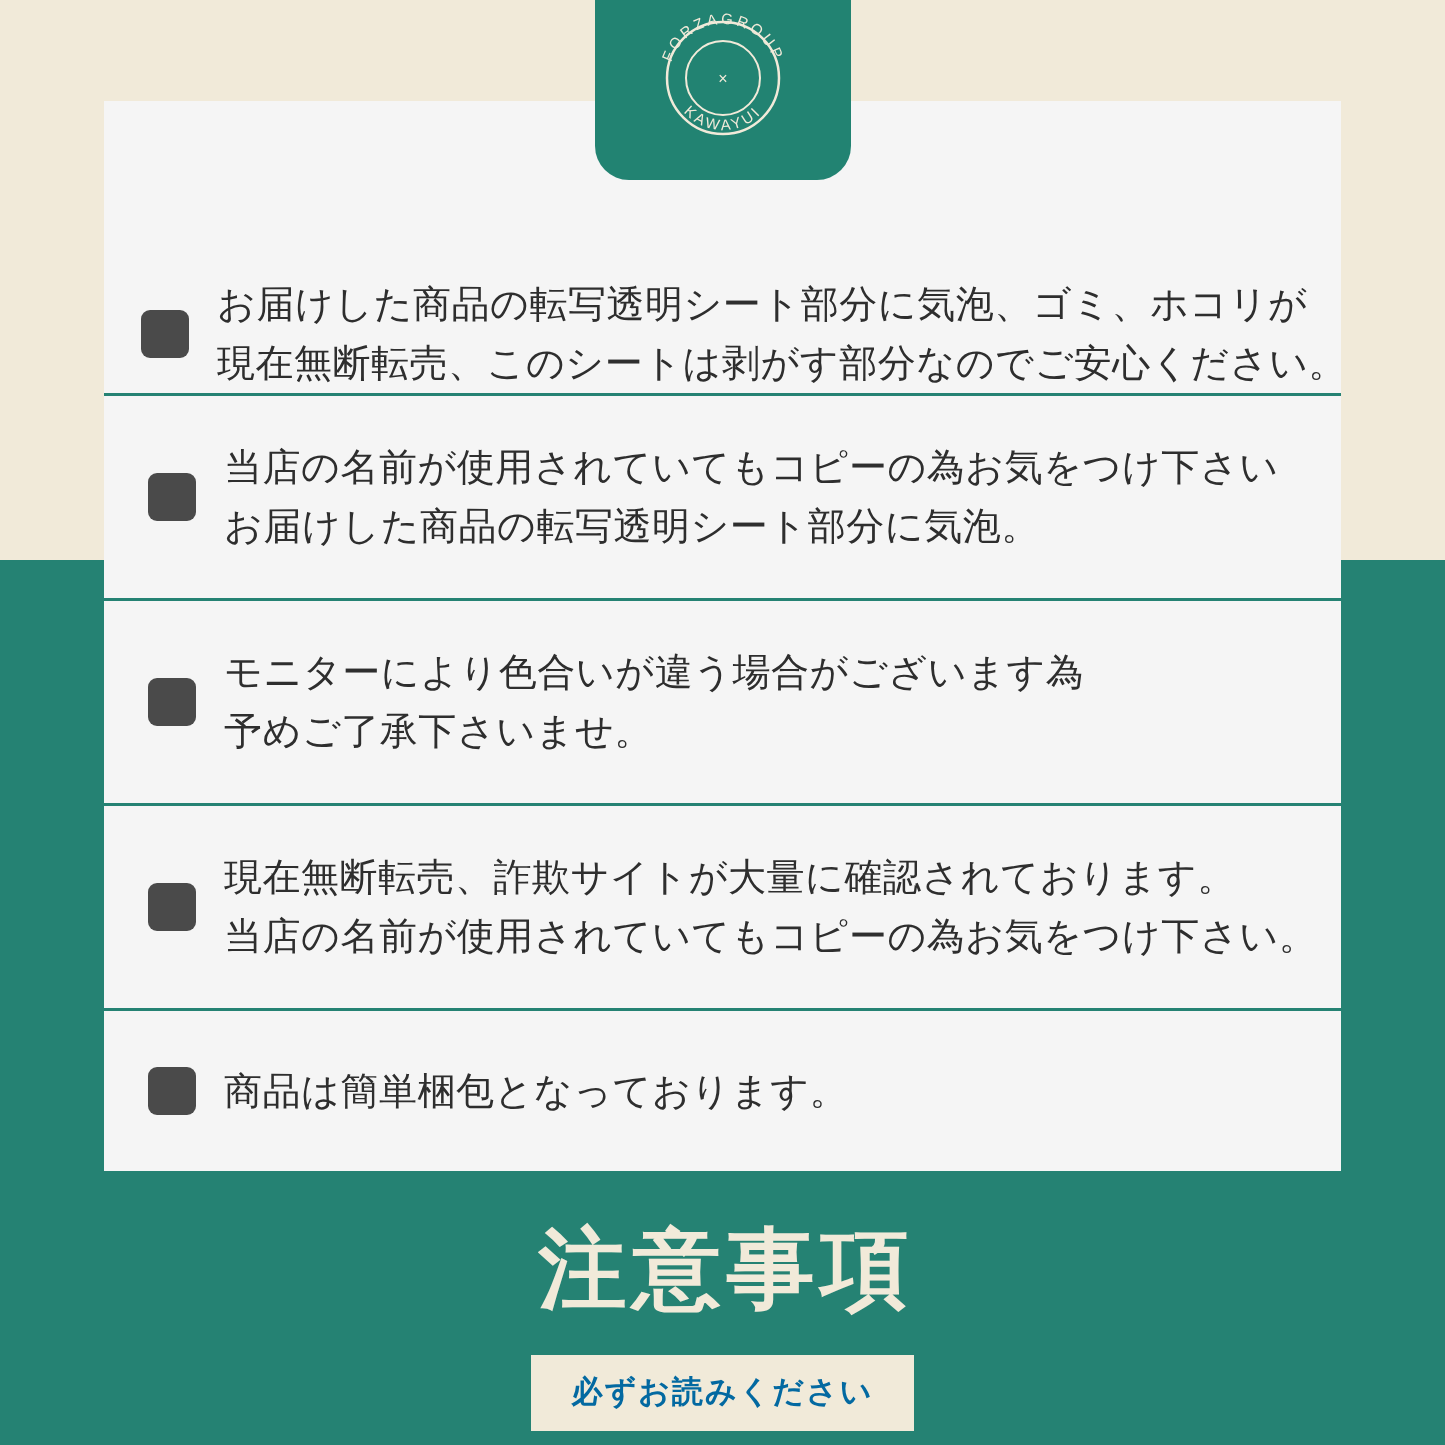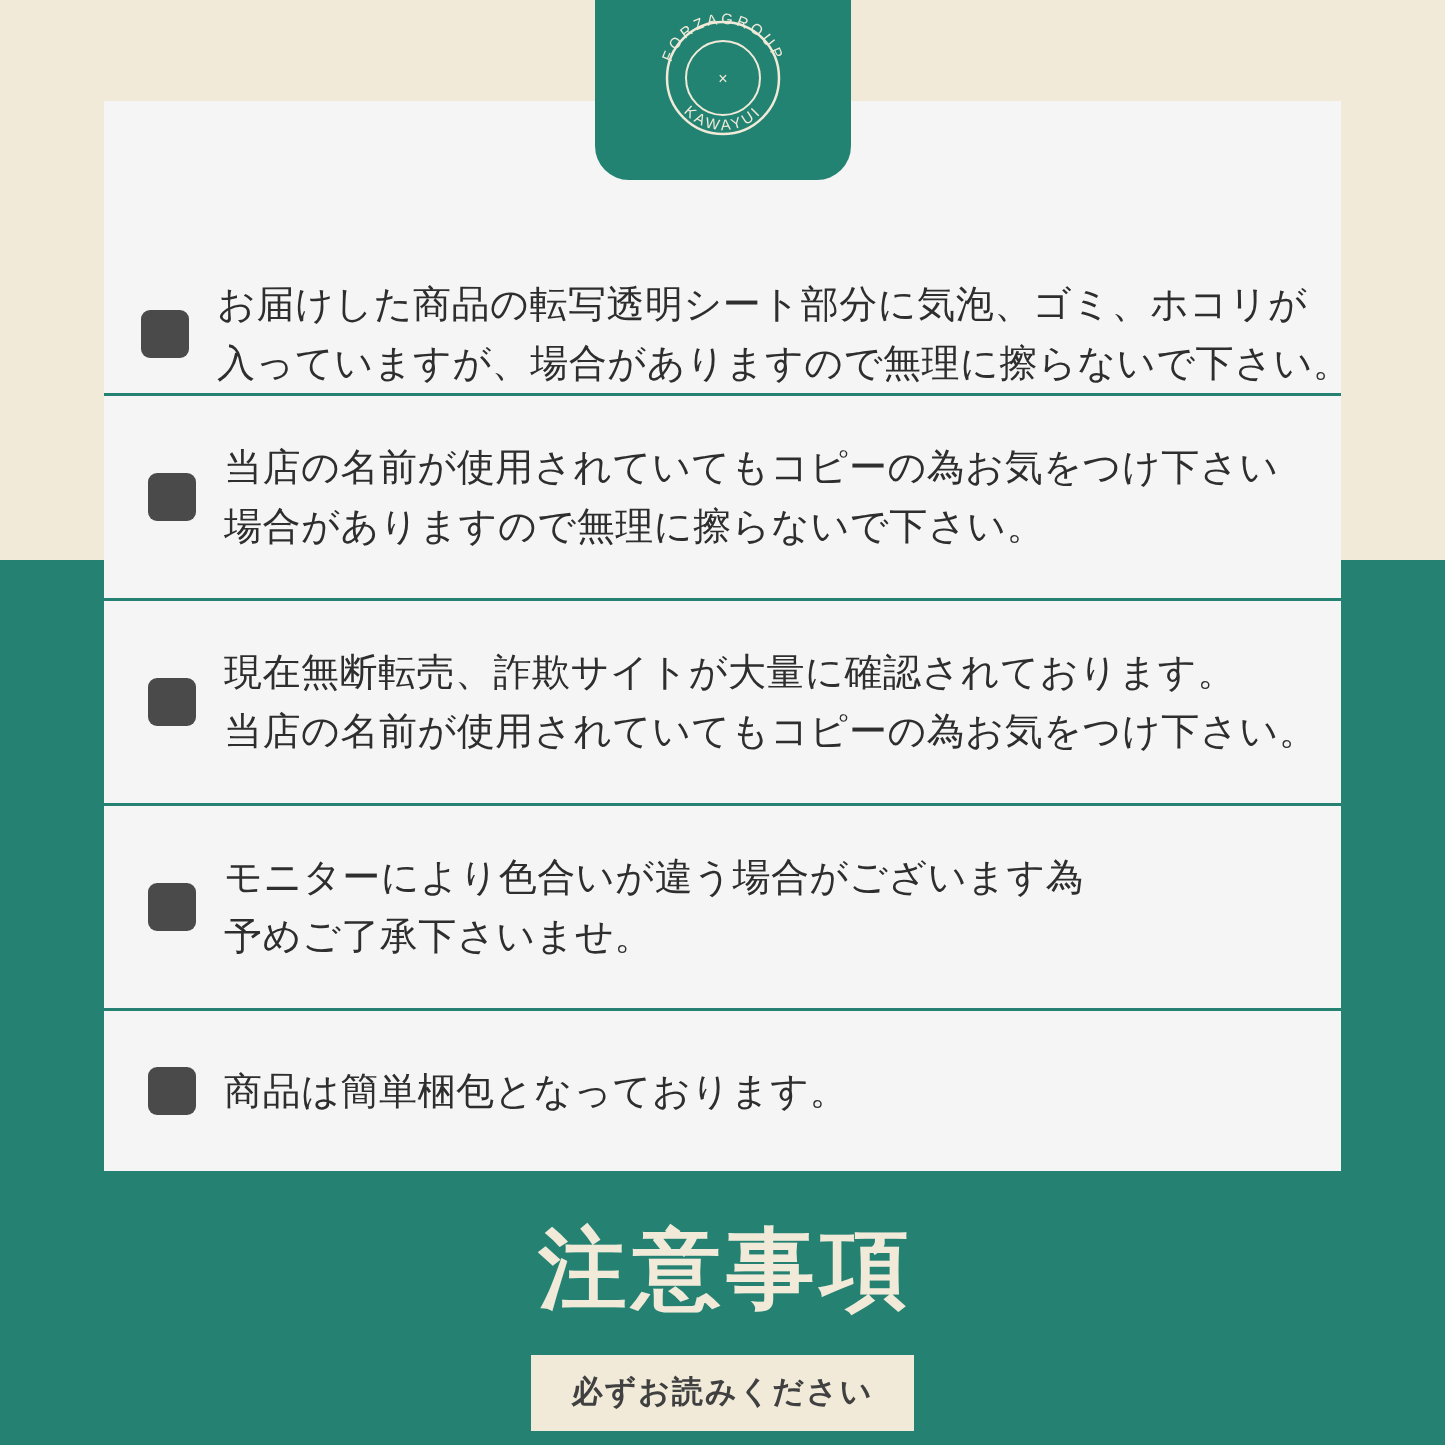--- a/index.html
+++ b/index.html
@@ -106,21 +106,21 @@
     font-weight: bold;
     color: #f1ead9;
     letter-spacing: 6px;
     margin-top: 10px;
     padding-left: 8px;
   }
   #footer-chip {
     display: inline-block;
     margin-top: 26px;
     background: #f1ead9;
-    color: #404040;
+    color: #0369a1;
     font-size: 31px;
     font-weight: bold;
     letter-spacing: 2px;
     padding: 16px 40px 18px 40px;
   }
 </style>
 </head>
 <body>
 
 <div id="page">
@@ -147,46 +147,46 @@
     </div>
   </div>
 
   <div id="card">
 
     <div class="row" id="row0">
       <div class="inner-wrap">
         <div class="bullet"></div>
         <div class="row-text">
           <span class="line">お届けした商品の転写透明シート部分に気泡、ゴミ、ホコリが</span>
-          <span class="line">入っていますが、場合がありますので無理に擦らないで下さい。</span>
+          <span class="line">現在無断転売、このシートは剥がす部分なのでご安心ください。</span>
         </div>
       </div>
     </div>
 
     <div class="row" id="row1">
       <div class="bullet"></div>
       <div class="row-text">
         <span class="line">当店の名前が使用されていてもコピーの為お気をつけ下さい</span>
-        <span class="line">場合がありますので無理に擦らないで下さい。</span>
+        <span class="line">お届けした商品の転写透明シート部分に気泡。</span>
+      </div>
+    </div>
+
+    <div class="row" id="row2">
+      <div class="bullet"></div>
+      <div class="row-text">
+        <span class="line">モニターにより色合いが違う場合がございます為</span>
+        <span class="line">予めご了承下さいませ。</span>
       </div>
     </div>
 
     <div class="row" id="row3">
       <div class="bullet"></div>
       <div class="row-text">
         <span class="line">現在無断転売、詐欺サイトが大量に確認されております。</span>
         <span class="line">当店の名前が使用されていてもコピーの為お気をつけ下さい。</span>
-      </div>
-    </div>
-
-    <div class="row" id="row2">
-      <div class="bullet"></div>
-      <div class="row-text">
-        <span class="line">モニターにより色合いが違う場合がございます為</span>
-        <span class="line">予めご了承下さいませ。</span>
       </div>
     </div>
 
     <div class="row" id="row4">
       <div class="bullet"></div>
       <div class="row-text">
         <span class="line">商品は簡単梱包となっております。</span>
       </div>
     </div>
 

